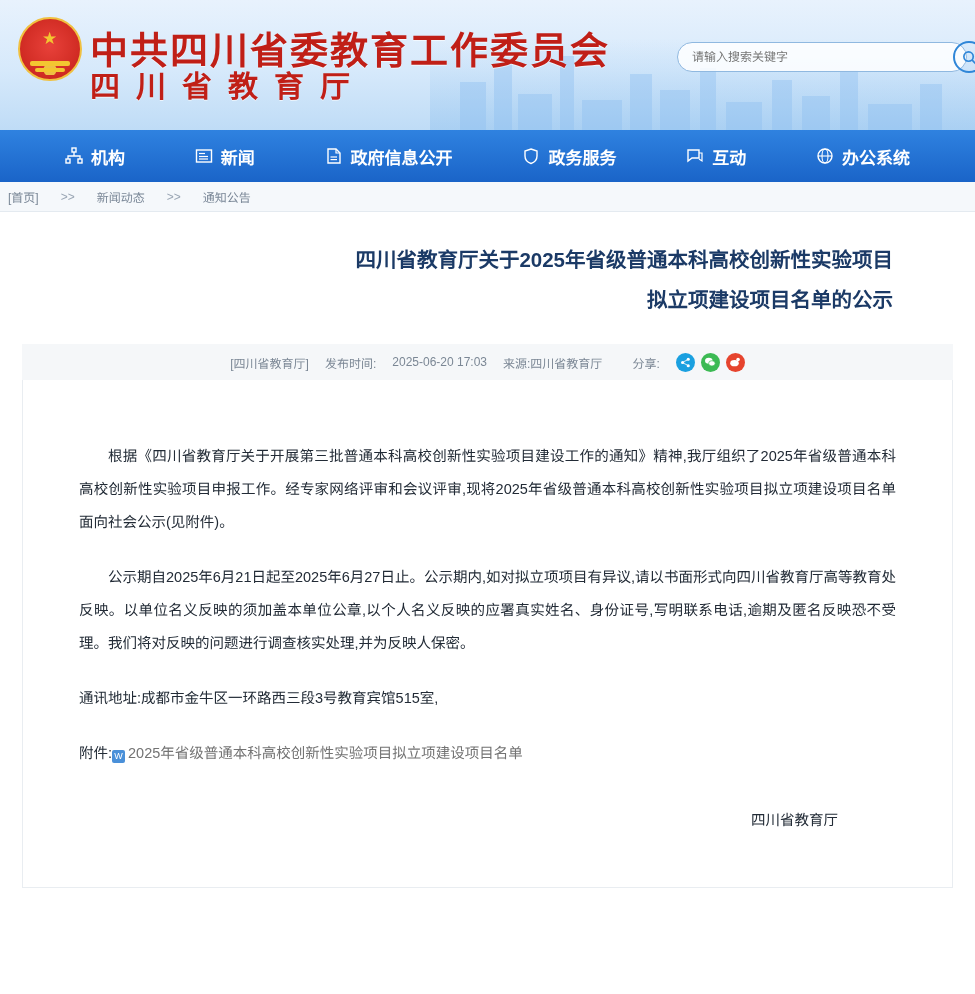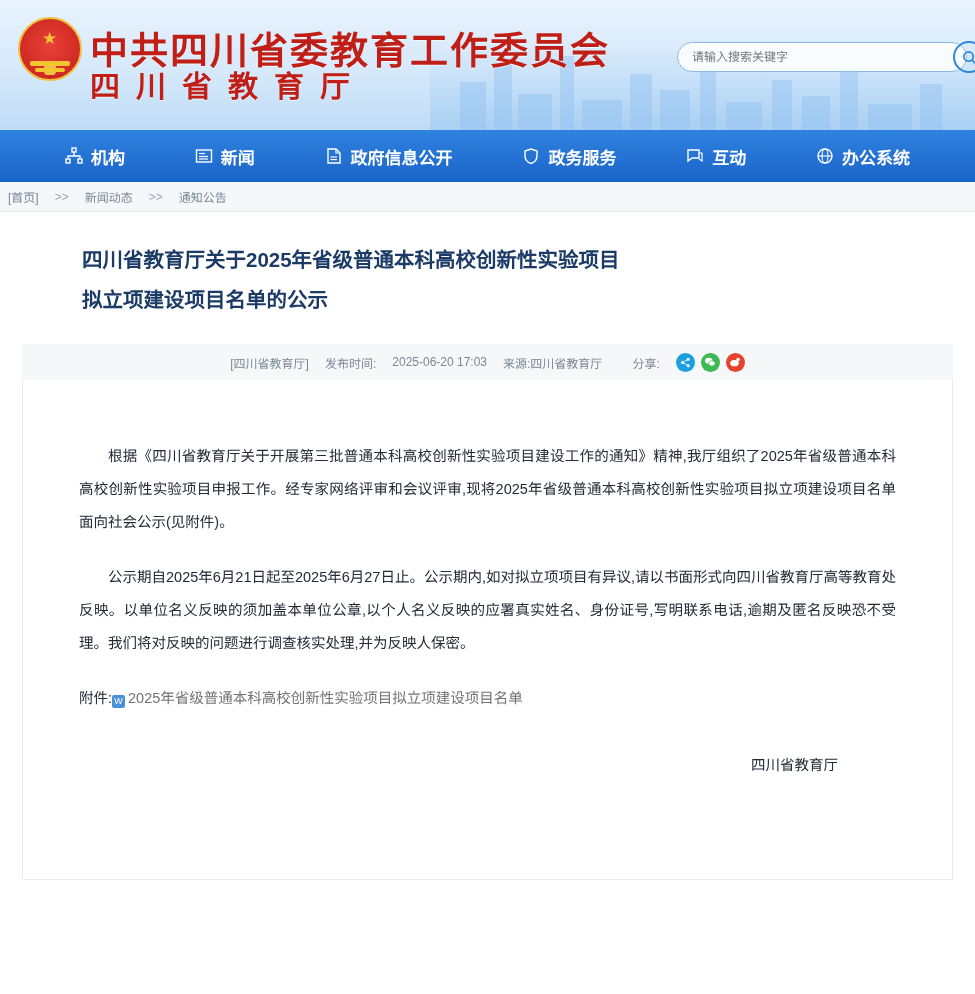--- a/index.html
+++ b/index.html
@@ -117,32 +117,32 @@
   .nav-item svg { display: block; }
 
   
   .breadcrumb {
     height: 30px;
     background: #f5f8fb;
     border-bottom: 1px solid #e4eaf0;
     display: flex; align-items: center;
     padding-left: 8px;
     font-size: 12px; color: #7a8797;
-    gap: 16px;
+    gap: 22px;
   }
   .breadcrumb .crumb { cursor: pointer; }
   .breadcrumb .sep { color: #9aa6b4; }
 
   
   .article {
     padding: 0 22px;
     background: #ffffff;
   }
   .art-title {
-    text-align: left;
+    text-align: right;
     color: #1b3a66;
     font-size: 20.5px;
     font-weight: bold;
     line-height: 40px;
     padding: 28px 60px 10px 60px;
   }
   .art-meta {
     margin-top: 14px;
     background: #f5f7f9;
     height: 36px;
@@ -344,20 +344,21 @@
           <ellipse cx="6.4" cy="8.4" rx="5" ry="3.6" fill="#fff"></ellipse>
           <circle cx="10.6" cy="4" r="2.1" fill="#fff"></circle>
         </svg>
       </span>
     </span>
   </div>
 
   <div class="art-body">
     <p class="p-indent">根据《四川省教育厅关于开展第三批普通本科高校创新性实验项目建设工作的通知》精神,我厅组织了2025年省级普通本科高校创新性实验项目申报工作。经专家网络评审和会议评审,现将2025年省级普通本科高校创新性实验项目拟立项建设项目名单面向社会公示(见附件)。</p>
     <p class="p-indent">公示期自2025年6月21日起至2025年6月27日止。公示期内,如对拟立项项目有异议,请以书面形式向四川省教育厅高等教育处反映。以单位名义反映的须加盖本单位公章,以个人名义反映的应署真实姓名、身份证号,写明联系电话,逾期及匿名反映恐不受理。我们将对反映的问题进行调查核实处理,并为反映人保密。</p>
+    <p>通讯地址:成都市金牛区一环路西三段3号教育宾馆515室,</p>
 
     <p class="att-line">
       <span>附件:</span><span class="att-icon">W</span><a class="att-link" href="#">2025年省级普通本科高校创新性实验项目拟立项建设项目名单</a>
     </p>
 
     <div class="sign">
       <div>四川省教育厅</div>
 
     </div>
   </div>

